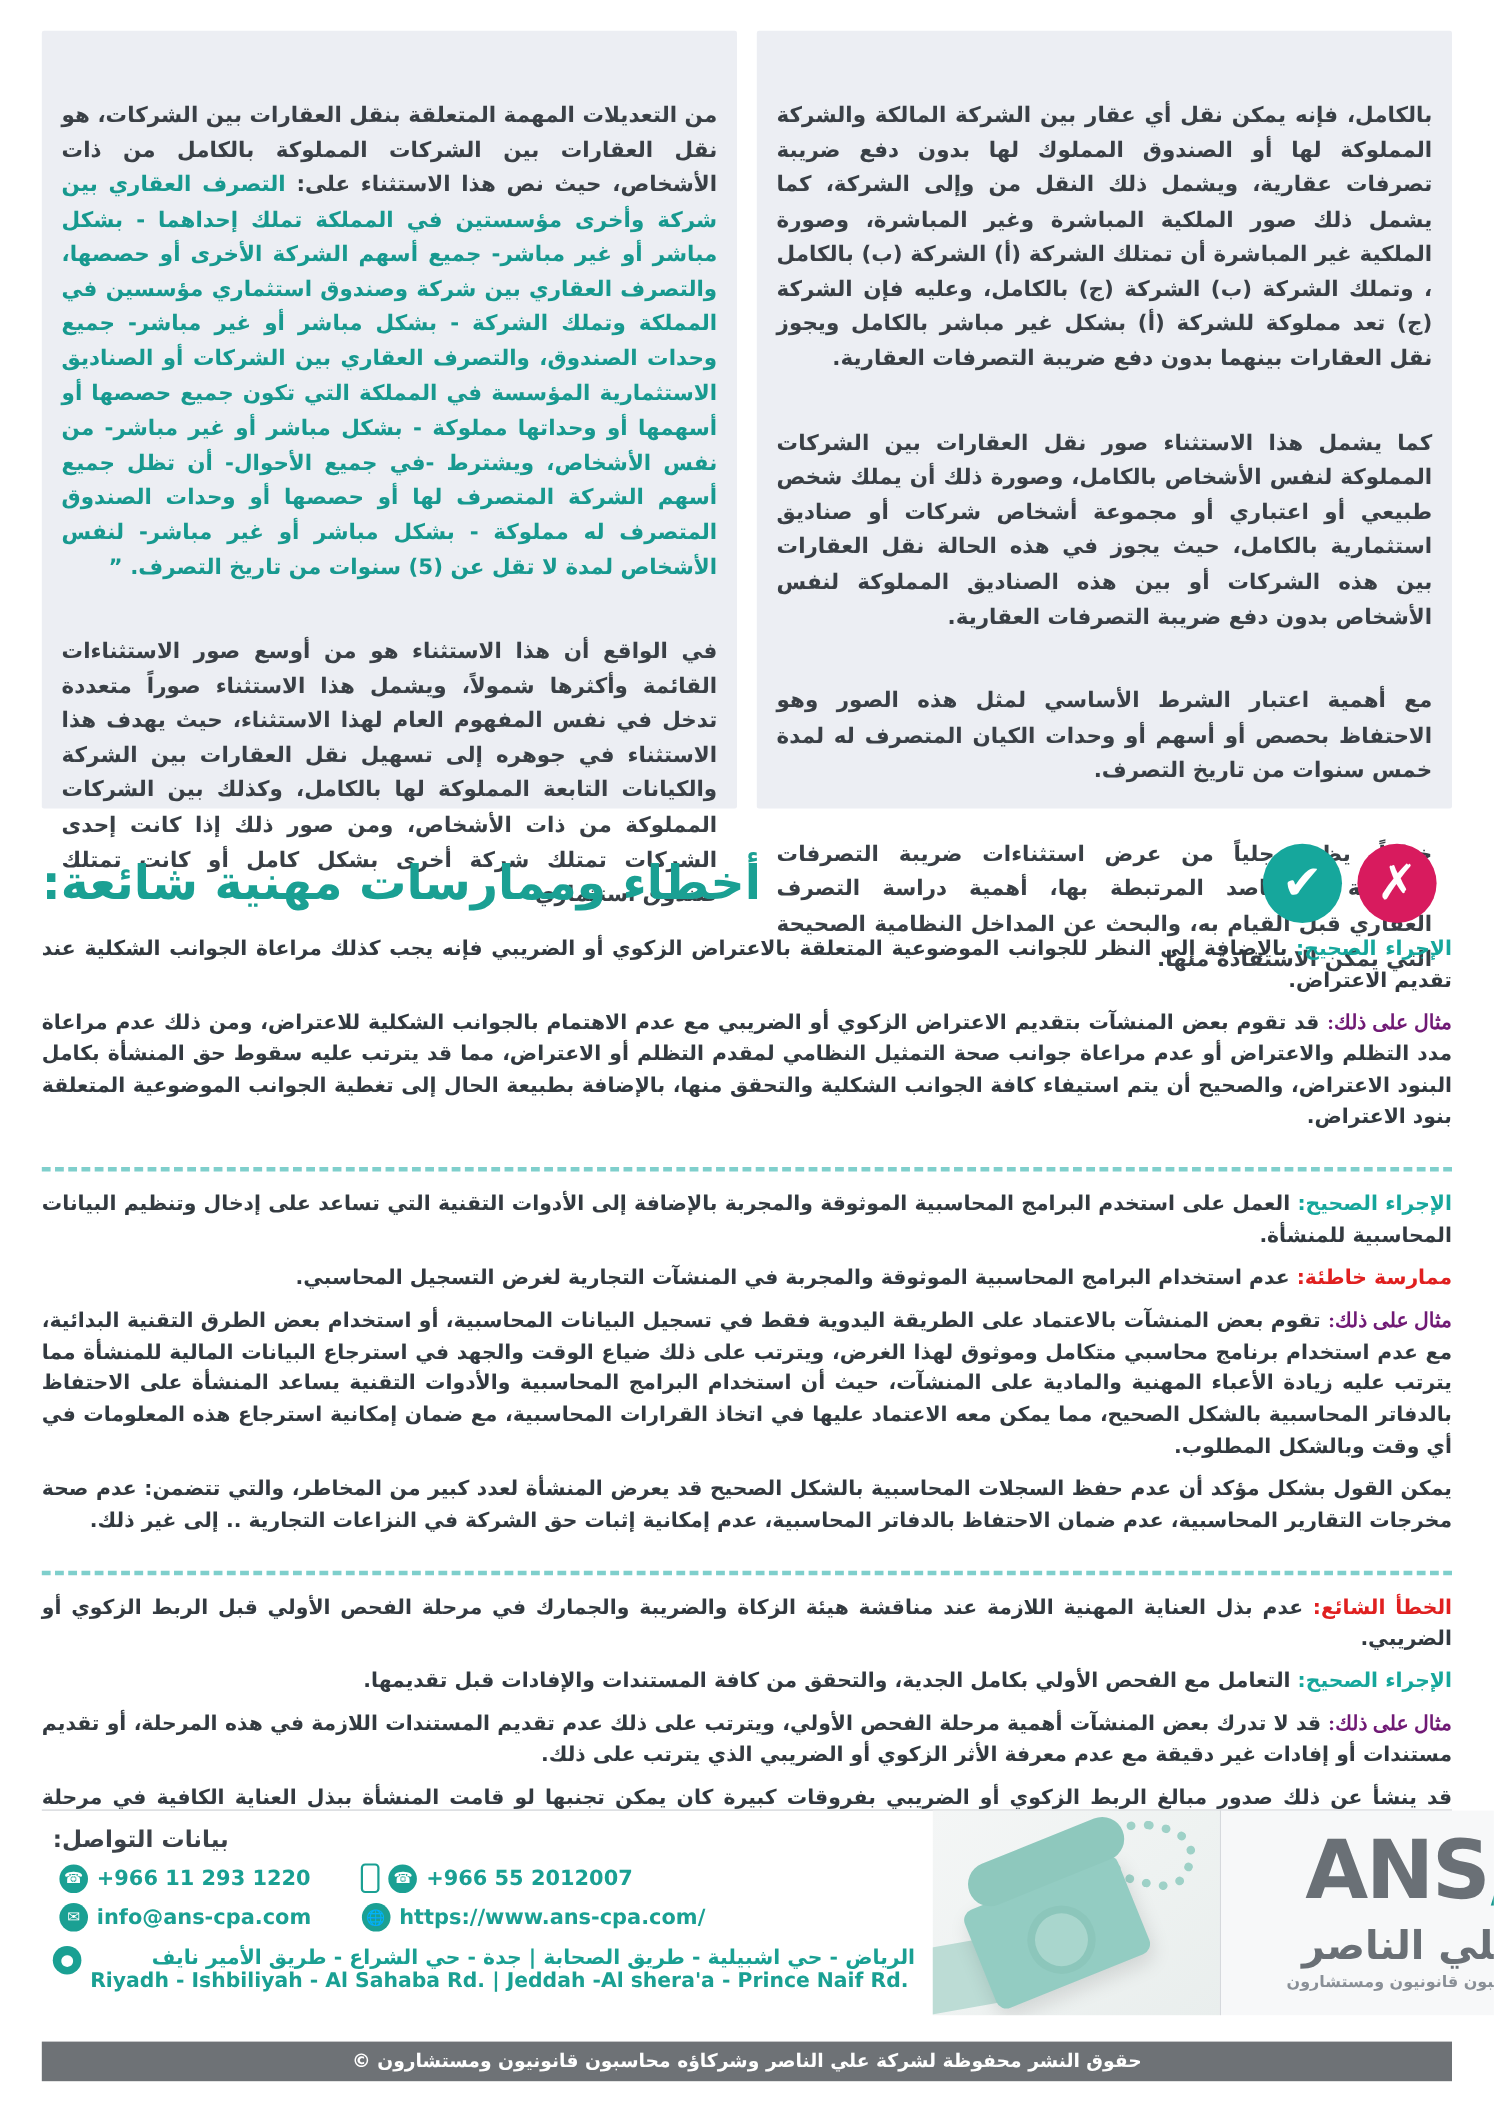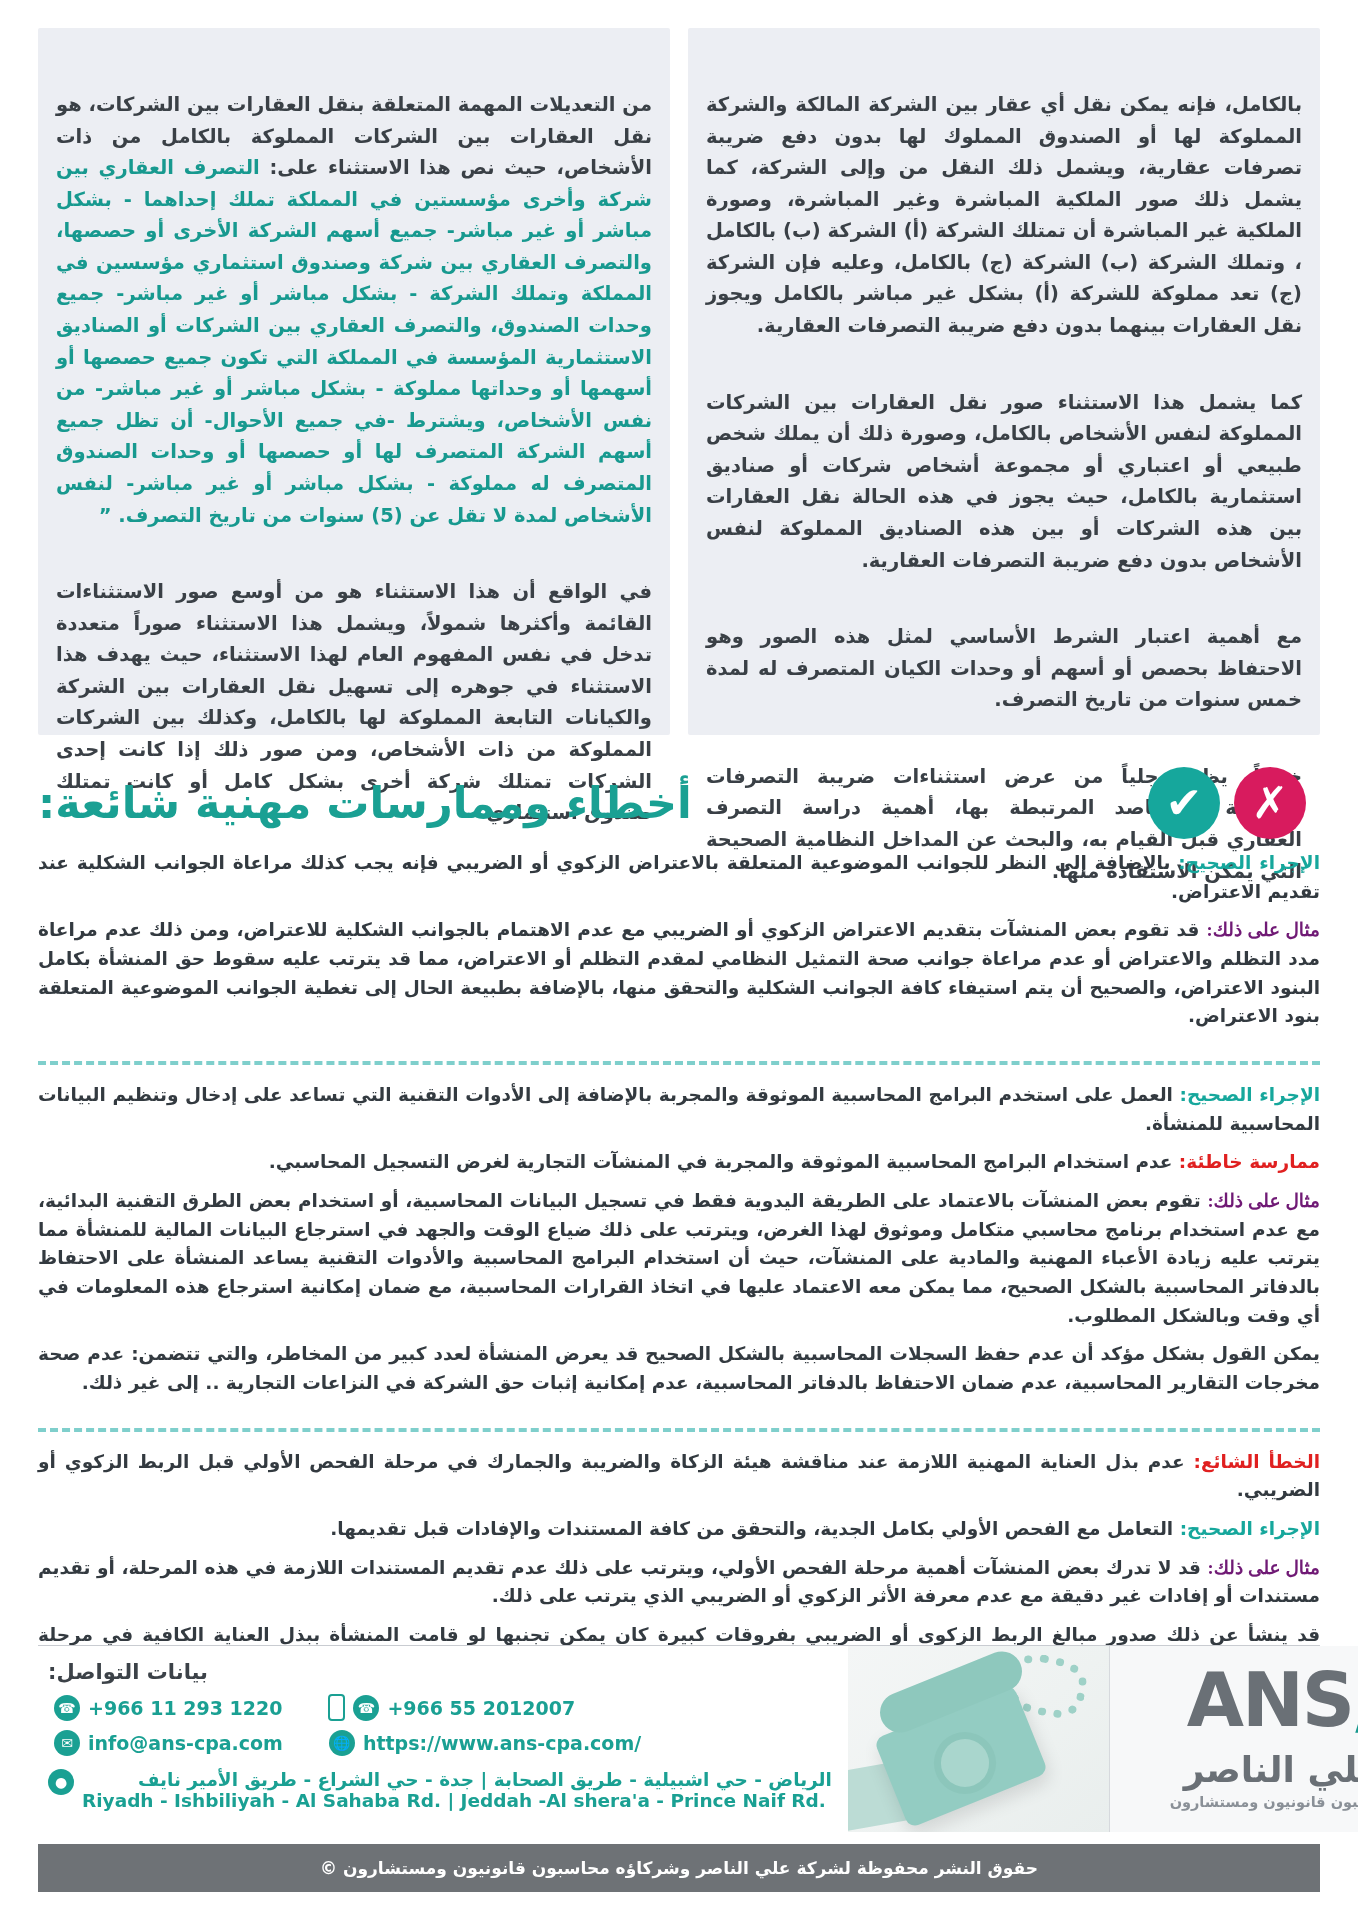--- a/index.html
+++ b/index.html
@@ -248,21 +248,21 @@
   }
   .logo-sub {
     font-size: 14.5px; color:#8a9097; font-weight:600; margin-top: 4px;
   }
 
   
   .copyright {
     position: absolute;
     left: 38px; right: 38px;
     bottom: 28px;
-    height: 48px;
+    height: 36px;
     background:#6e7276;
     color:#ffffff;
     display:flex; align-items:center; justify-content:center;
     font-size: 17px;
     font-weight: 600;
   }
 </style>
 </head>
 <body>
 

